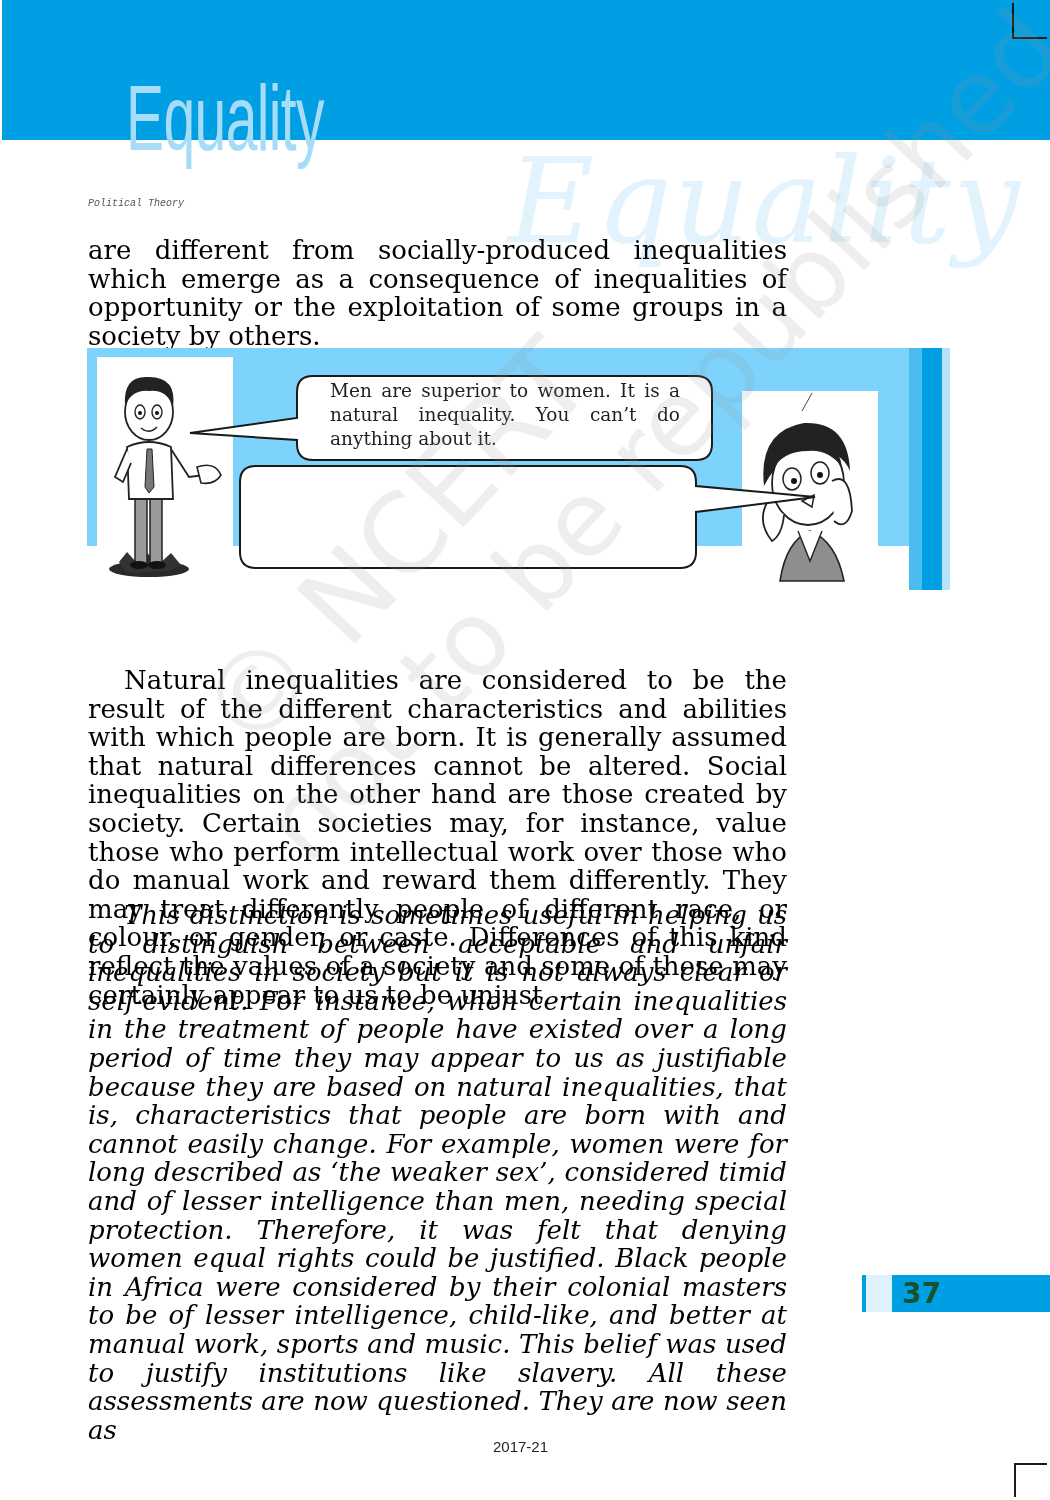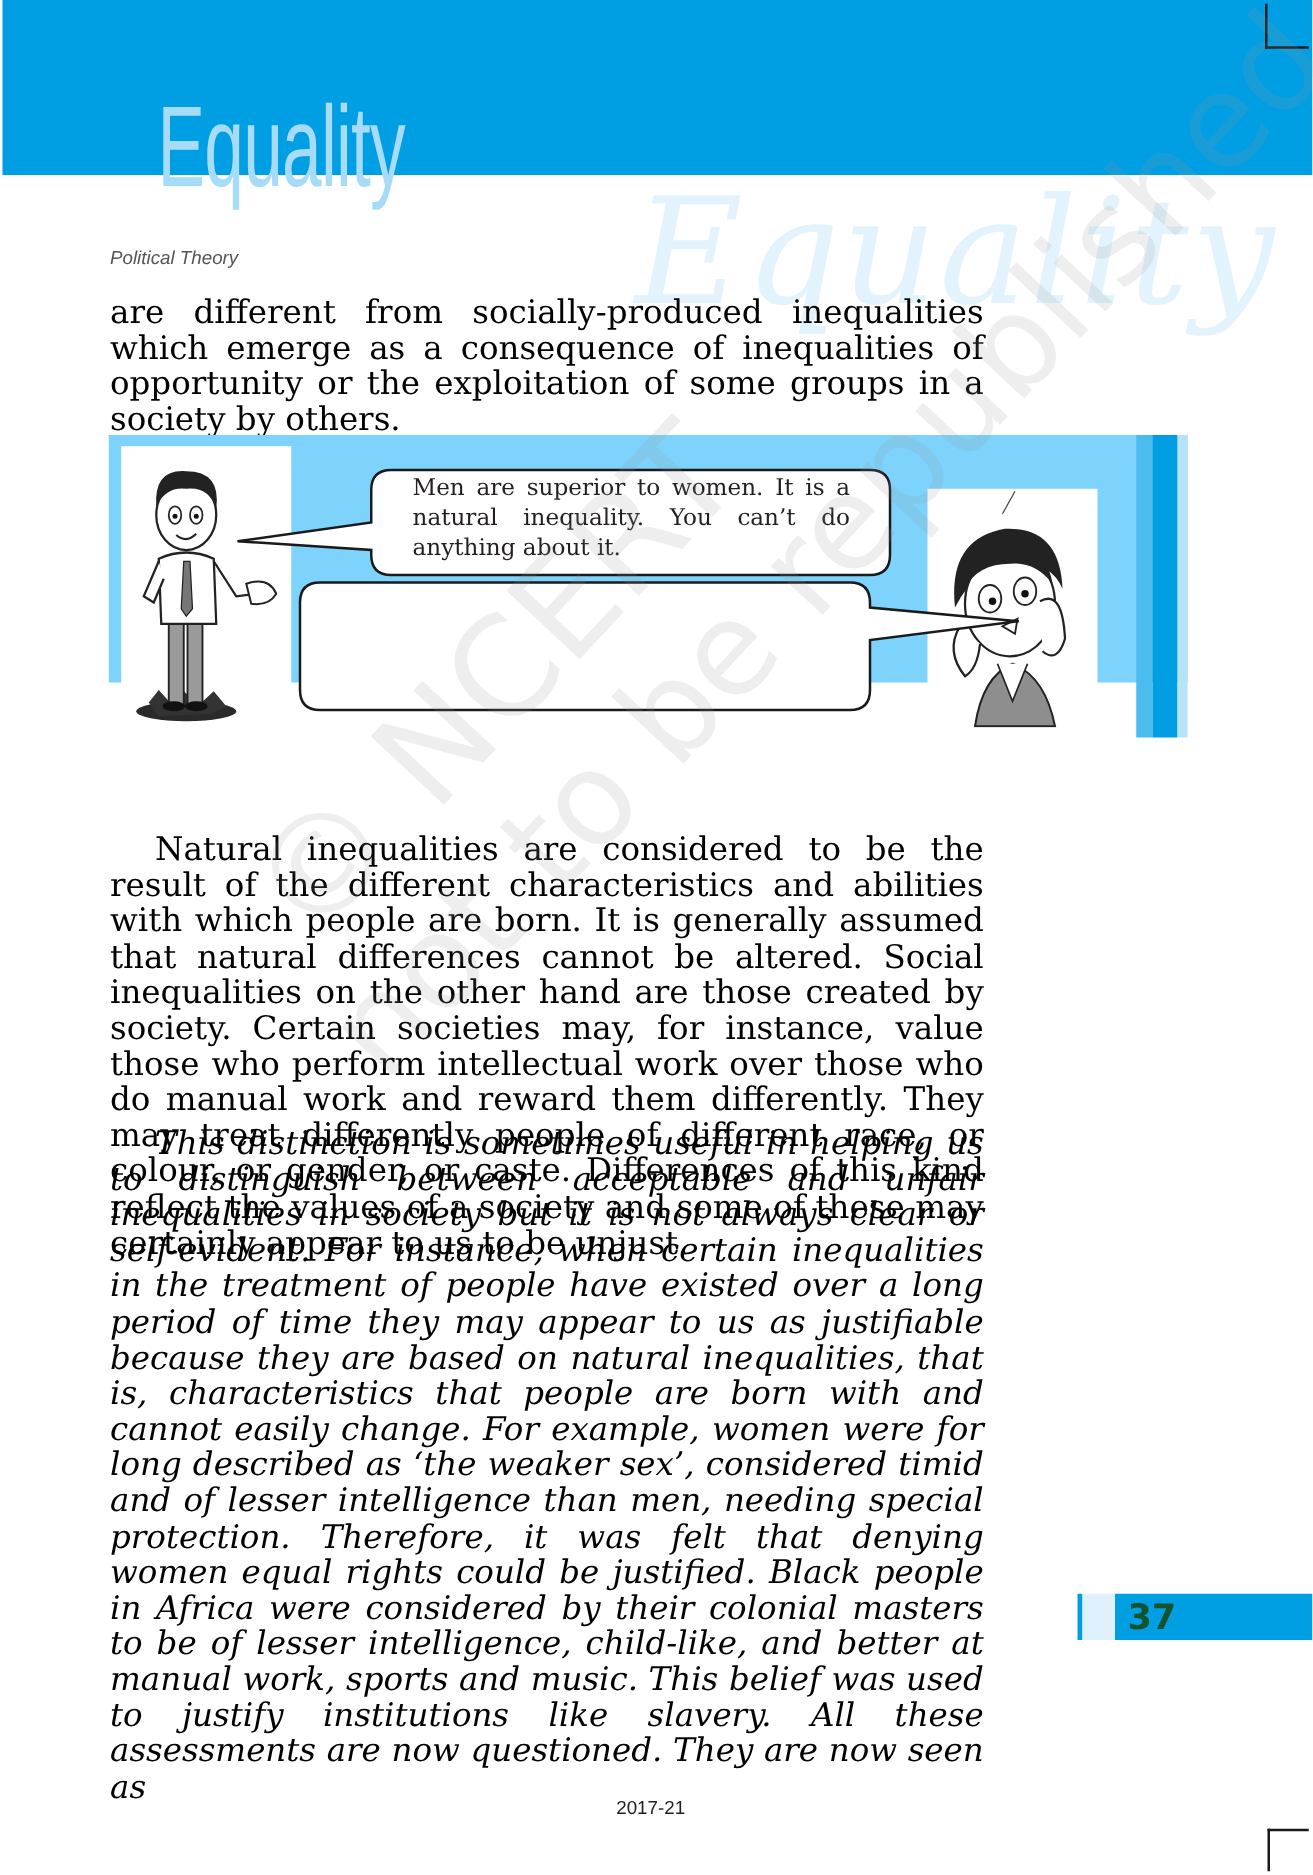--- a/index.html
+++ b/index.html
@@ -16,21 +16,21 @@
       color: #a6dcf7; transform: scaleX(0.62); transform-origin: left top; letter-spacing: -1px;
       font-weight: normal;
     }
     .script-watermark {
       position: absolute; left: 508px; top: 142px;
       font-family: "DejaVu Serif", serif; font-style: italic; font-size: 118px; line-height: 1;
       color: #e3f3fd; letter-spacing: 2px;
     }
     .running-head {
       position: absolute; left: 88px; top: 198px;
-      font-family: Liberation Sans, sans-serif; font-style: italic; font-size: 15px; color: #555555;
+      font-family: Liberation Mono, monospace; font-style: italic; font-size: 10px; color: #555555;
     }
 
     .para { position: absolute; left: 88px; width: 699px; font-size: 26px; line-height: 28.6px; text-align: justify; color: #000000; }
     .para.indent { text-indent: 36px; }
     .p-intro { top: 236px; }
     .p1 { top: 624px; margin-top: 42px; }
     .p2 { top: 901px; font-style: italic; }
 
     .panel { position: absolute; left: 87px; top: 348px; width: 863px; height: 198px; background: #7dd3fc; }
     .panel .stripe-a { position: absolute; left: 822px; top: 0; width: 13px; height: 242px; background: #4cbcef; }

